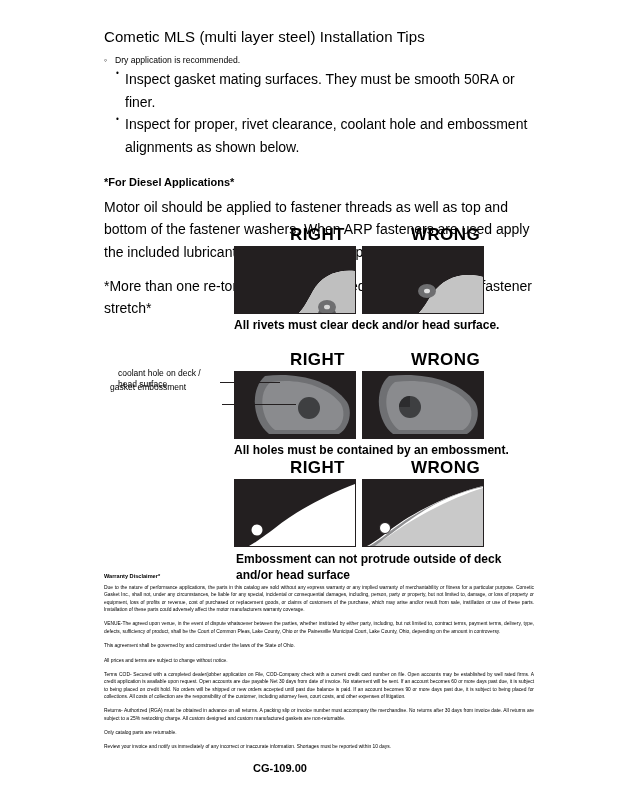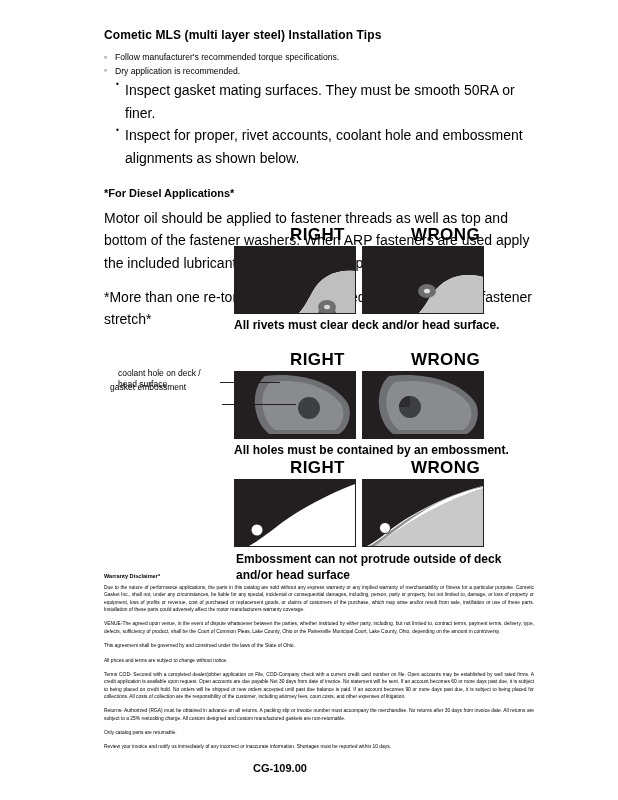--- a/index.html
+++ b/index.html
@@ -22,22 +22,22 @@
     padding: 0;
     box-sizing: border-box;
   }
   .content {
     position: absolute;
     left: 104px;
     top: 28px;
     width: 440px;
   }
   h1.title {
-    font-size: 12px;
-    font-weight: bold;
+    font-size: 15px;
+    font-weight: normal;
     margin: 0 0 9px 0;
     letter-spacing: 0.1px;
   }
   ul.bullets {
     list-style: none;
     margin: 0;
     padding: 0;
   }
   ul.bullets > li {
     font-size: 8.6px;
@@ -158,26 +158,25 @@
 </style>
 </head>
 <body>
 
 <div class="page">
 
   <div class="content">
     <h1 class="title">Cometic MLS (multi layer steel) Installation Tips</h1>
 
     <ul class="bullets">
-      <li>Follow manufacturer's recommended torque specifications.</li>
       <li>Dry application is recommended.</li>
     </ul>
     <ul class="subbullets">
       <li>Inspect gasket mating surfaces.  They must be smooth 50RA or finer.</li>
-      <li>Inspect for proper, rivet accounts, coolant hole and embossment alignments as shown below.</li>
+      <li>Inspect for proper, rivet clearance, coolant hole and embossment alignments as shown below.</li>
     </ul>
 
     <h2 class="subtitle">*For Diesel Applications*</h2>
     <p class="para">Motor oil should be applied to fastener threads as well as top and bottom of the fastener washers.  When ARP fasteners are used apply the included lubricant (Ultra-Torque®) in place of motor oil.</p>
     <p class="para last">*More than one re-torque may be required to achieve proper fastener stretch*</p>
   </div>
 
   <div class="figures">
 
     <div class="fig-row">

